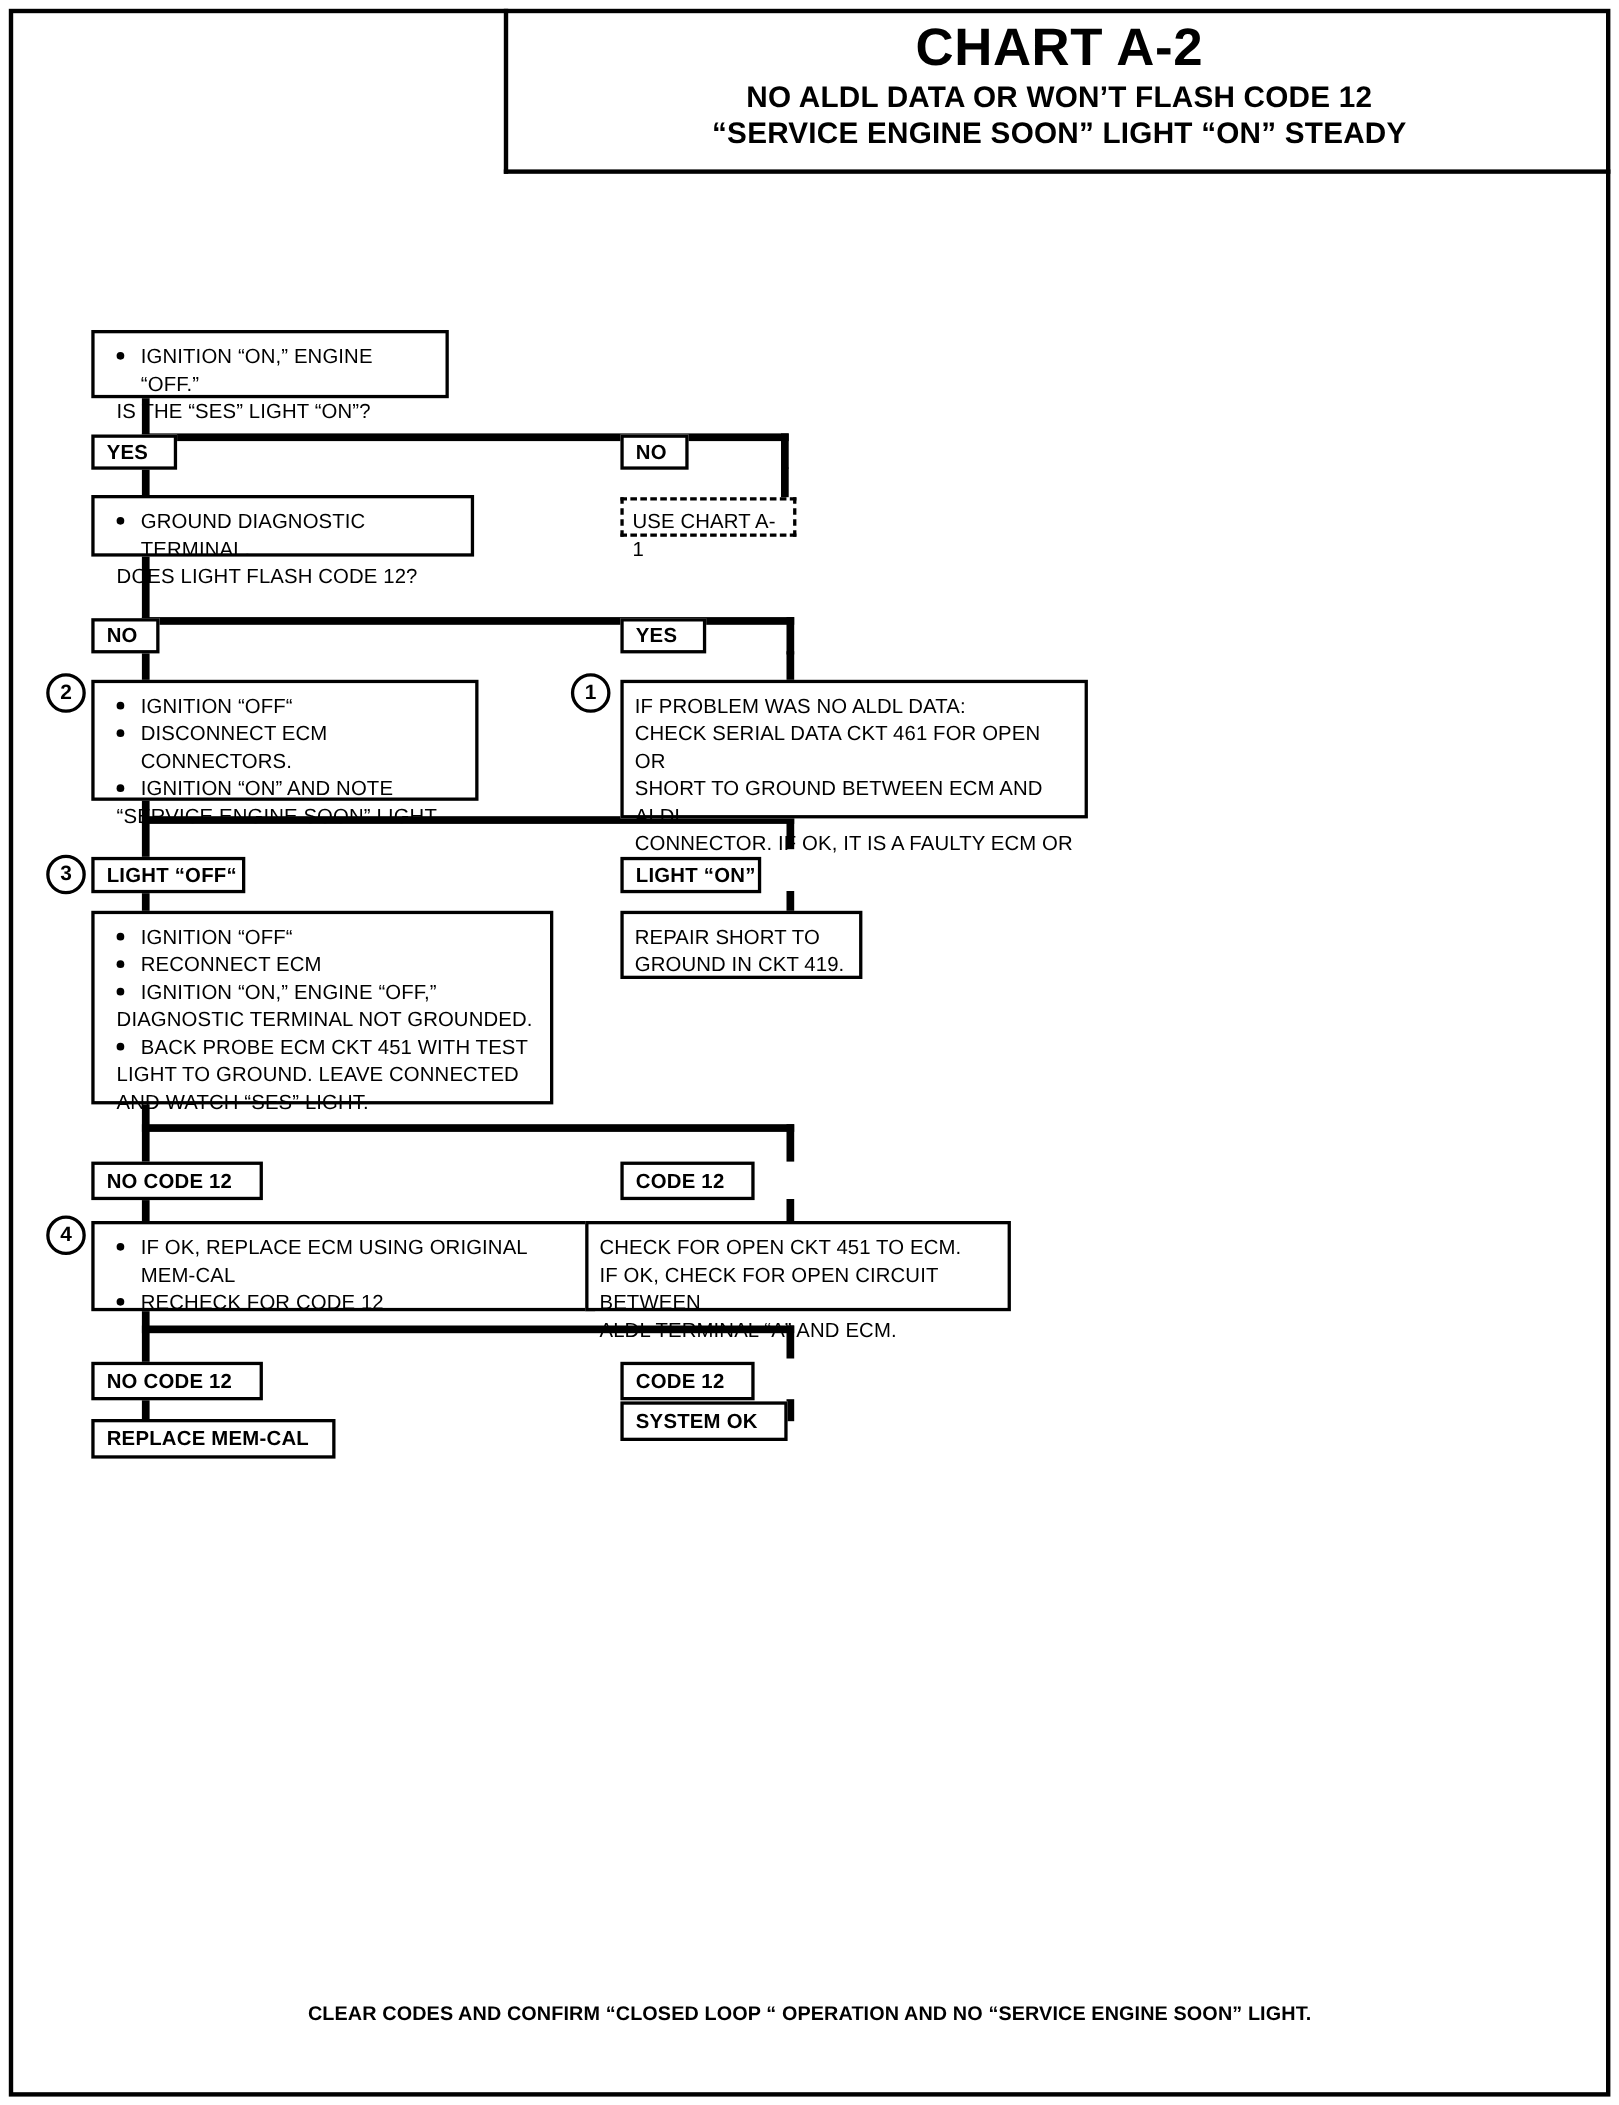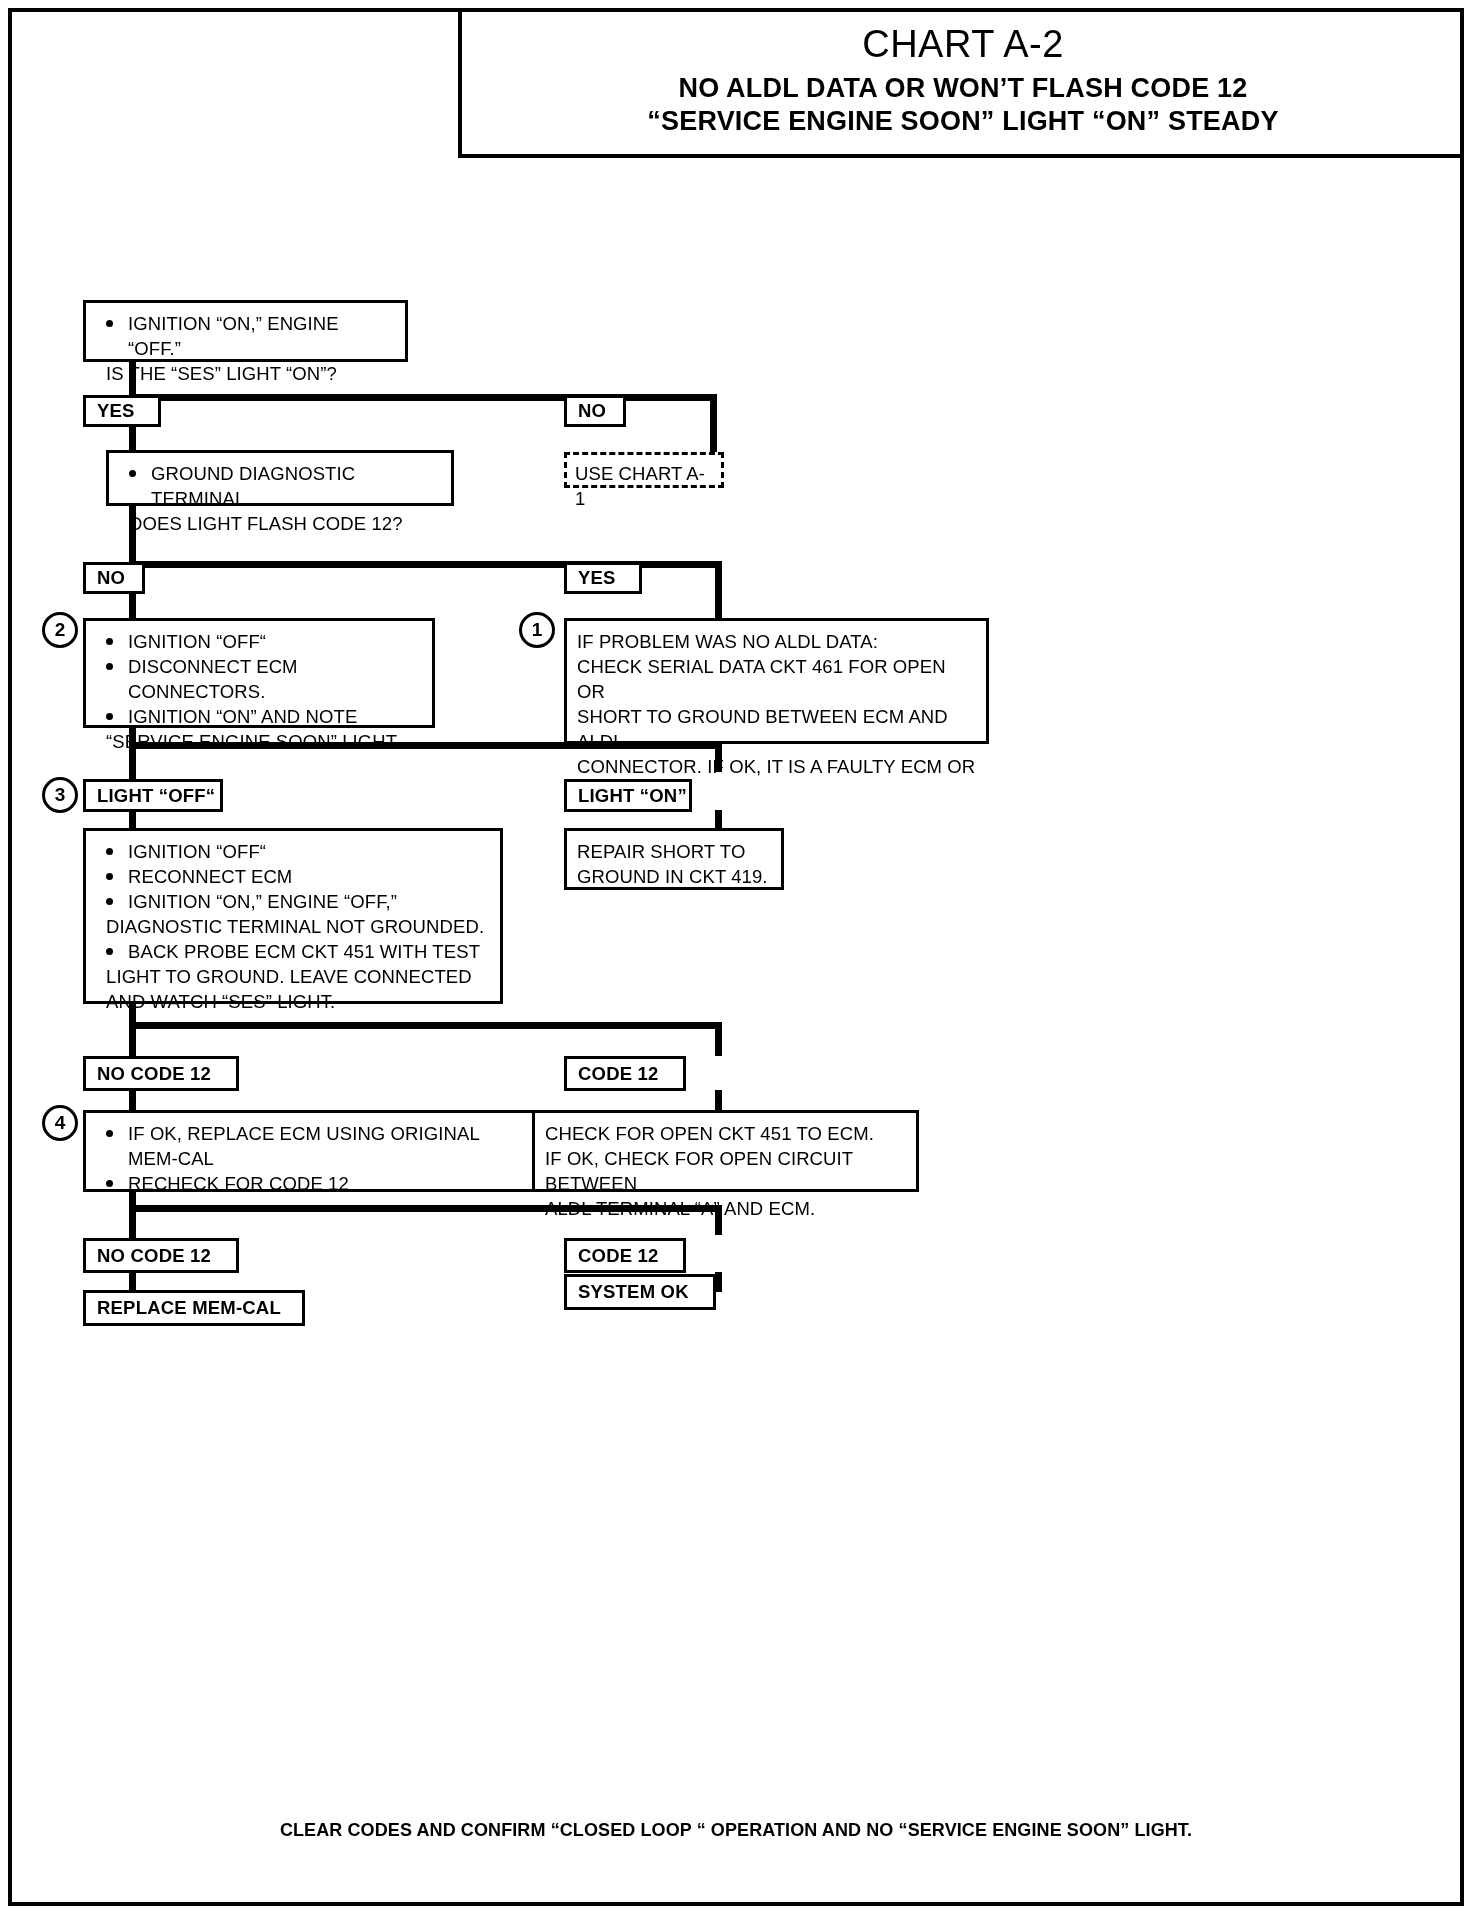--- a/index.html
+++ b/index.html
@@ -35,22 +35,22 @@
     width: 1006px;
     height: 150px;
     border: 4px solid #000;
     border-top: none;
     border-right: none;
     box-sizing: border-box;
     text-align: center;
     padding-top: 14px;
   }
   #chart-header .chart-number {
-    font-size: 38px;
-    font-weight: normal;
+    font-size: 48px;
+    font-weight: bold;
     letter-spacing: 0.5px;
     line-height: 44px;
   }
   #chart-header .chart-sub {
     font-size: 27px;
     font-weight: bold;
     line-height: 33px;
     letter-spacing: 0.2px;
     margin-top: 6px;
   }
@@ -212,21 +212,21 @@
   <span>YES</span>
 </div>
 <div class="label-node" style="left:564px; top:395px; width:62px; height:32px;">
   <span>NO</span>
 </div>
 
 <div class="node dashed" style="left:564px; top:452px; width:160px; height:36px; padding:6px 8px;">
   <span>USE  CHART A-1</span>
 </div>
 
-<div class="node" style="left:83px; top:450px; width:348px; height:56px;margin-left:23px;">
+<div class="node" style="left:83px; top:450px; width:348px; height:56px;">
   <ul class="blist">
     <li>
       <span>GROUND DIAGNOSTIC TERMINAL.</span><br>
       <span style="display:inline-block;margin-left:-22px">DOES LIGHT FLASH CODE 12?</span>
     </li>
   </ul>
 </div>
 
 <div class="label-node" style="left:83px; top:562px; width:62px; height:32px;">
   <span>NO</span>

